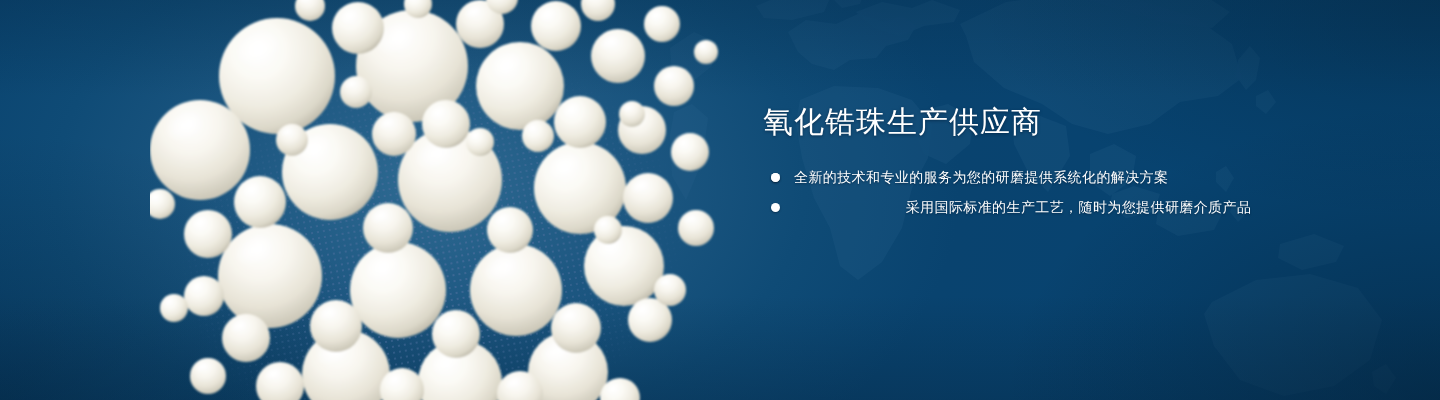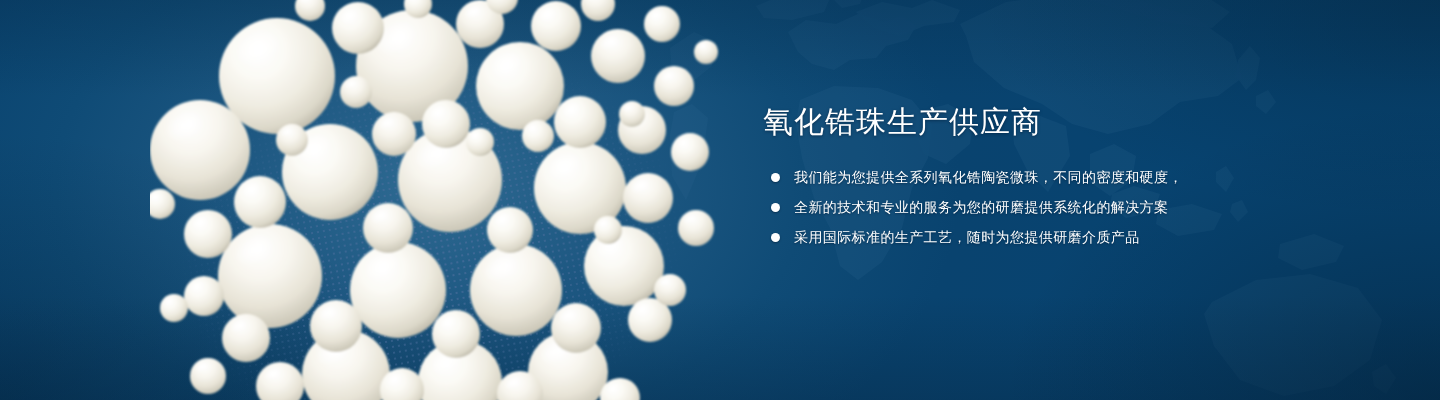--- a/index.html
+++ b/index.html
@@ -99,21 +99,21 @@
   .bullet {
     position: relative;
     padding-left: 31px;
     margin-bottom: 7px;
     color: #ffffff;
     font-size: 14px;
     line-height: 23px;
     letter-spacing: .4px;
     text-shadow: 0 1px 2px rgba(0,20,40,.5);
   }
-  .bullet:last-child { margin-bottom: 0; }
+  .bullet:last-child { margin-bottom: 0; text-align: center; }
   .bullet-dot {
     position: absolute;
     left: 8px;
     top: 7px;
     width: 9px;
     height: 9px;
     border-radius: 50%;
     background: #ffffff;
     box-shadow: 0 1px 2px rgba(0,20,40,.45);
   }
@@ -436,21 +436,20 @@
   </div>
 
   <div class="copy">
 
     <h1 class="headline">氧化锆珠生产供应商</h1>
 
     <ul class="bullets">
 
       <li class="bullet">
         <span class="bullet-dot"></span>
-        <span class="bullet-line">我们能为您提供全系列氧化锆陶瓷微珠，不同的密度和硬度，</span>
       </li>
 
       <li class="bullet">
         <span class="bullet-dot"></span>
         <span class="bullet-line">全新的技术和专业的服务为您的研磨提供系统化的解决方案</span>
       </li>
 
       <li class="bullet">
         <span class="bullet-dot"></span>
         <span class="bullet-line">采用国际标准的生产工艺，随时为您提供研磨介质产品</span>

